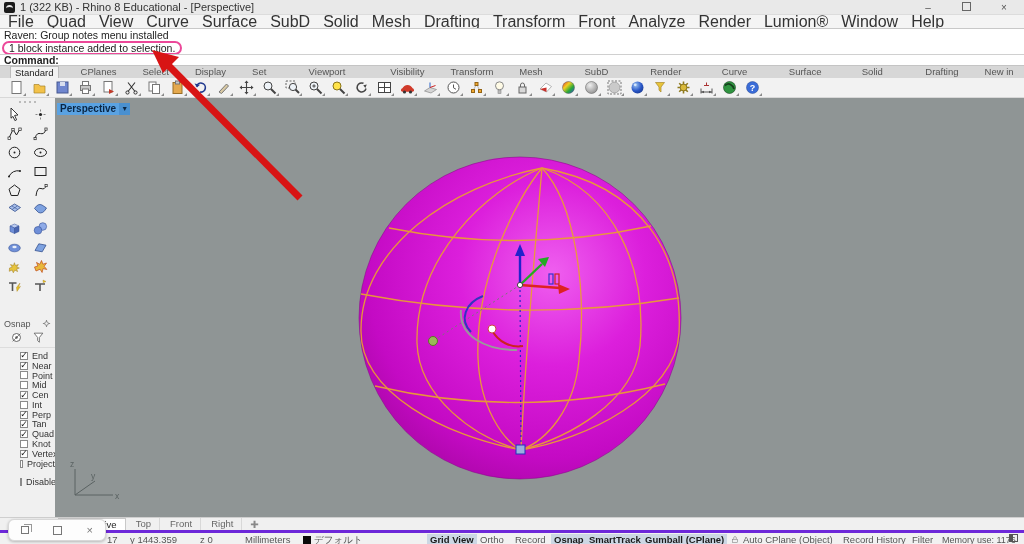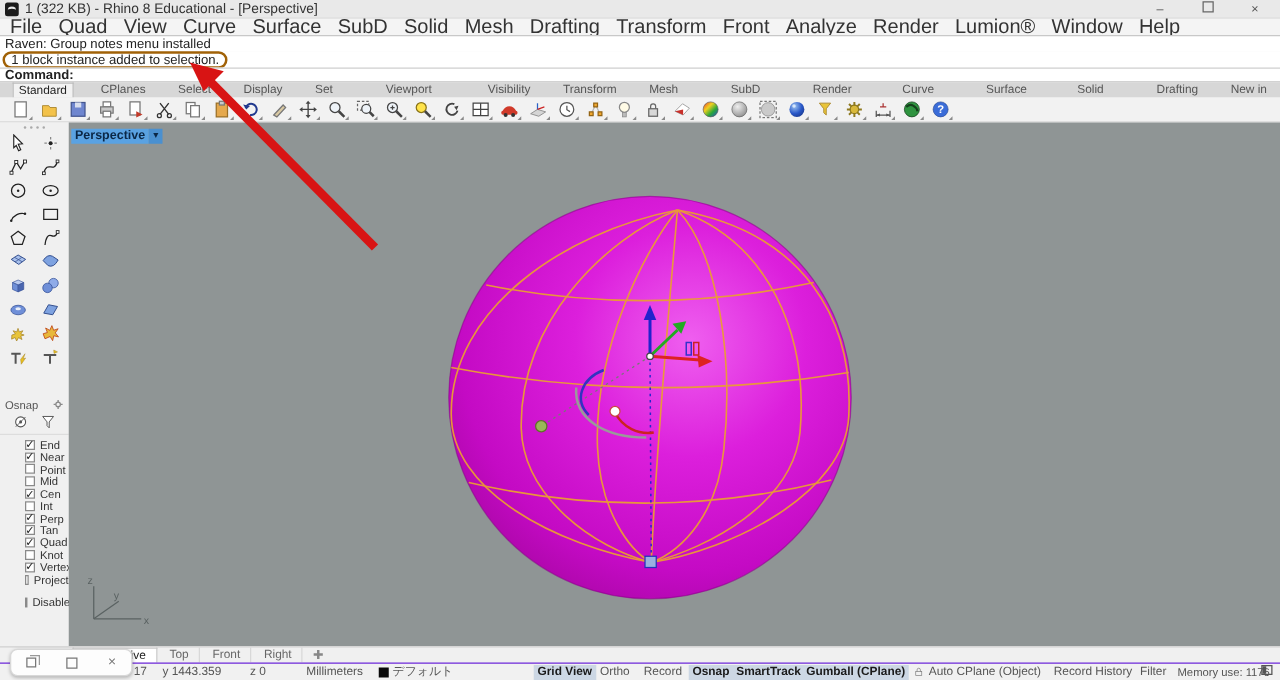--- a/index.html
+++ b/index.html
@@ -14,21 +14,21 @@
   .win-ctrls { margin-left:auto; display:flex; align-items:center; gap:26px; padding-right:14px; color:#555; font-size:10px;}
   .wc { width:12px; text-align:center; cursor:default;}
   .wc-box{ width:9px;height:9px;border:1px solid #666; display:inline-block;}
 
   .menubar { position:absolute; left:0; top:15px; width:1024px; height:13px; background:#f4f4f4; display:flex; align-items:center; gap:13px; padding-left:8px; font-size:16px; color:#333;}
   .mi { cursor:default; }
 
   .cmdline { position:absolute; left:0; width:1024px; height:13px; background:#ffffff; font-size:10.5px; color:#222; display:flex; align-items:center; padding-left:4px;}
   .cmd1 { top:28px; border-top:1px solid #c8c8c8;}
   .cmd2 { top:41px; }
-  .redbox { border:2px solid #a16207; border-radius:8px; padding:0 5px; margin-left:-2px; line-height:10px;}
+  .redbox { border:2px solid #ec4899; border-radius:8px; padding:0 5px; margin-left:-2px; line-height:10px;}
   .cmdprompt { position:absolute; left:0; top:54px; width:1024px; height:12px; background:#fff; border-top:1px solid #d0d0d0; border-bottom:1px solid #c4c4c4; font-weight:bold; font-size:10.5px; display:flex; align-items:center; padding-left:4px;}
 
   .tabbar { position:absolute; left:0; top:66px; width:1024px; height:12px; background:#d7d7d7; display:flex; align-items:flex-end; gap:18px; padding-left:10px; font-size:9.5px; color:#555;}
   .tb { padding:0 4px; height:12px; line-height:12px; cursor:default;}
   .tb.active { background:#f2f2f2; color:#222; border:1px solid #bcbcbc; border-bottom:none;}
 
   .maintoolbar { position:absolute; left:0; top:78px; width:1024px; height:20px; background:#f2f2f2; display:flex; align-items:center; gap:2px; padding-left:6px; border-bottom:1px solid #d8d8d8;}
   .ic { width:21px; height:18px; display:flex; align-items:center; justify-content:center; position:relative; }
   .ic svg { width:15px; height:15px; }
   .fly::after { content:""; position:absolute; right:1px; bottom:1px; border-left:3px solid transparent; border-bottom:3px solid #8a8a8a;}
@@ -53,21 +53,21 @@
   .viewport { position:absolute; left:55px; top:98px; width:969px; height:419px; background:#8f9595; overflow:hidden;}
   .vp-label { position:absolute; left:2px; top:5px; display:flex; align-items:center; z-index:5;}
   .vp-label .txt { background:#5aa2e2; color:#0b2746; font-size:10px; font-weight:bold; padding:0 3px; line-height:12px;}
   .vp-label .dd { background:#4a90d0; color:#0b2746; font-size:7px; line-height:12px; padding:0 2px;}
 
   .vtabs { position:absolute; left:0; top:517px; width:1024px; height:13px; background:#f0f0f0; border-top:1px solid #cfcfcf; display:flex; align-items:center; font-size:9.5px; color:#666; padding-left:58px; gap:2px;}
   .vt { padding:0 8px; line-height:12px; border-right:1px solid #d8d8d8;}
   .vt.active { background:#fff; color:#222; border:1px solid #c8c8c8; border-bottom:none;}
   .vt-plus { color:#888; padding:0 6px; font-size:10px;}
 
-  .statusbar { position:absolute; left:0; top:530px; width:1024px; height:14px; background:#f1f1f1; border-top:1px solid #6d28d9; font-size:9.5px; color:#555;}
+  .statusbar { position:absolute; left:0; top:530px; width:1024px; height:14px; background:#f1f1f1; border-top:3px solid #6d28d9; font-size:9.5px; color:#555;}
   .statusbar span { position:absolute; top:1px; line-height:12px; white-space:nowrap;}
   .st.on { font-weight:bold; color:#1a1a1a; background:#ccd7e4; padding:0 3px; }
   .layerchip { display:flex; align-items:center; gap:3px;justify-content:center;}
   .lsq { width:8px; height:8px; background:#0a0a0a; display:inline-block;}
   .panel-ic { position:absolute; right:6px; top:3px; width:9px; height:8px; border:1px solid #555;}
   .panel-ic::after{content:"";position:absolute;left:0;top:0;width:3px;height:6px;background:#555;}
 
   .float-pill { position:absolute; left:8px; top:519px; width:98px; height:22px; background:#fdfdfd; border:1px solid #d8d8d8; border-radius:6px; box-shadow:0 1px 3px rgba(0,0,0,.25); display:flex; align-items:center; justify-content:space-around; z-index:70; color:#777;}
   .fp-restore { width:8px; height:8px; border:1px solid #777; position:relative;}
   .fp-restore::after{content:"";position:absolute;left:2px;top:-3px;width:7px;height:7px;border:1px solid #999;border-left:none;border-bottom:none;}

